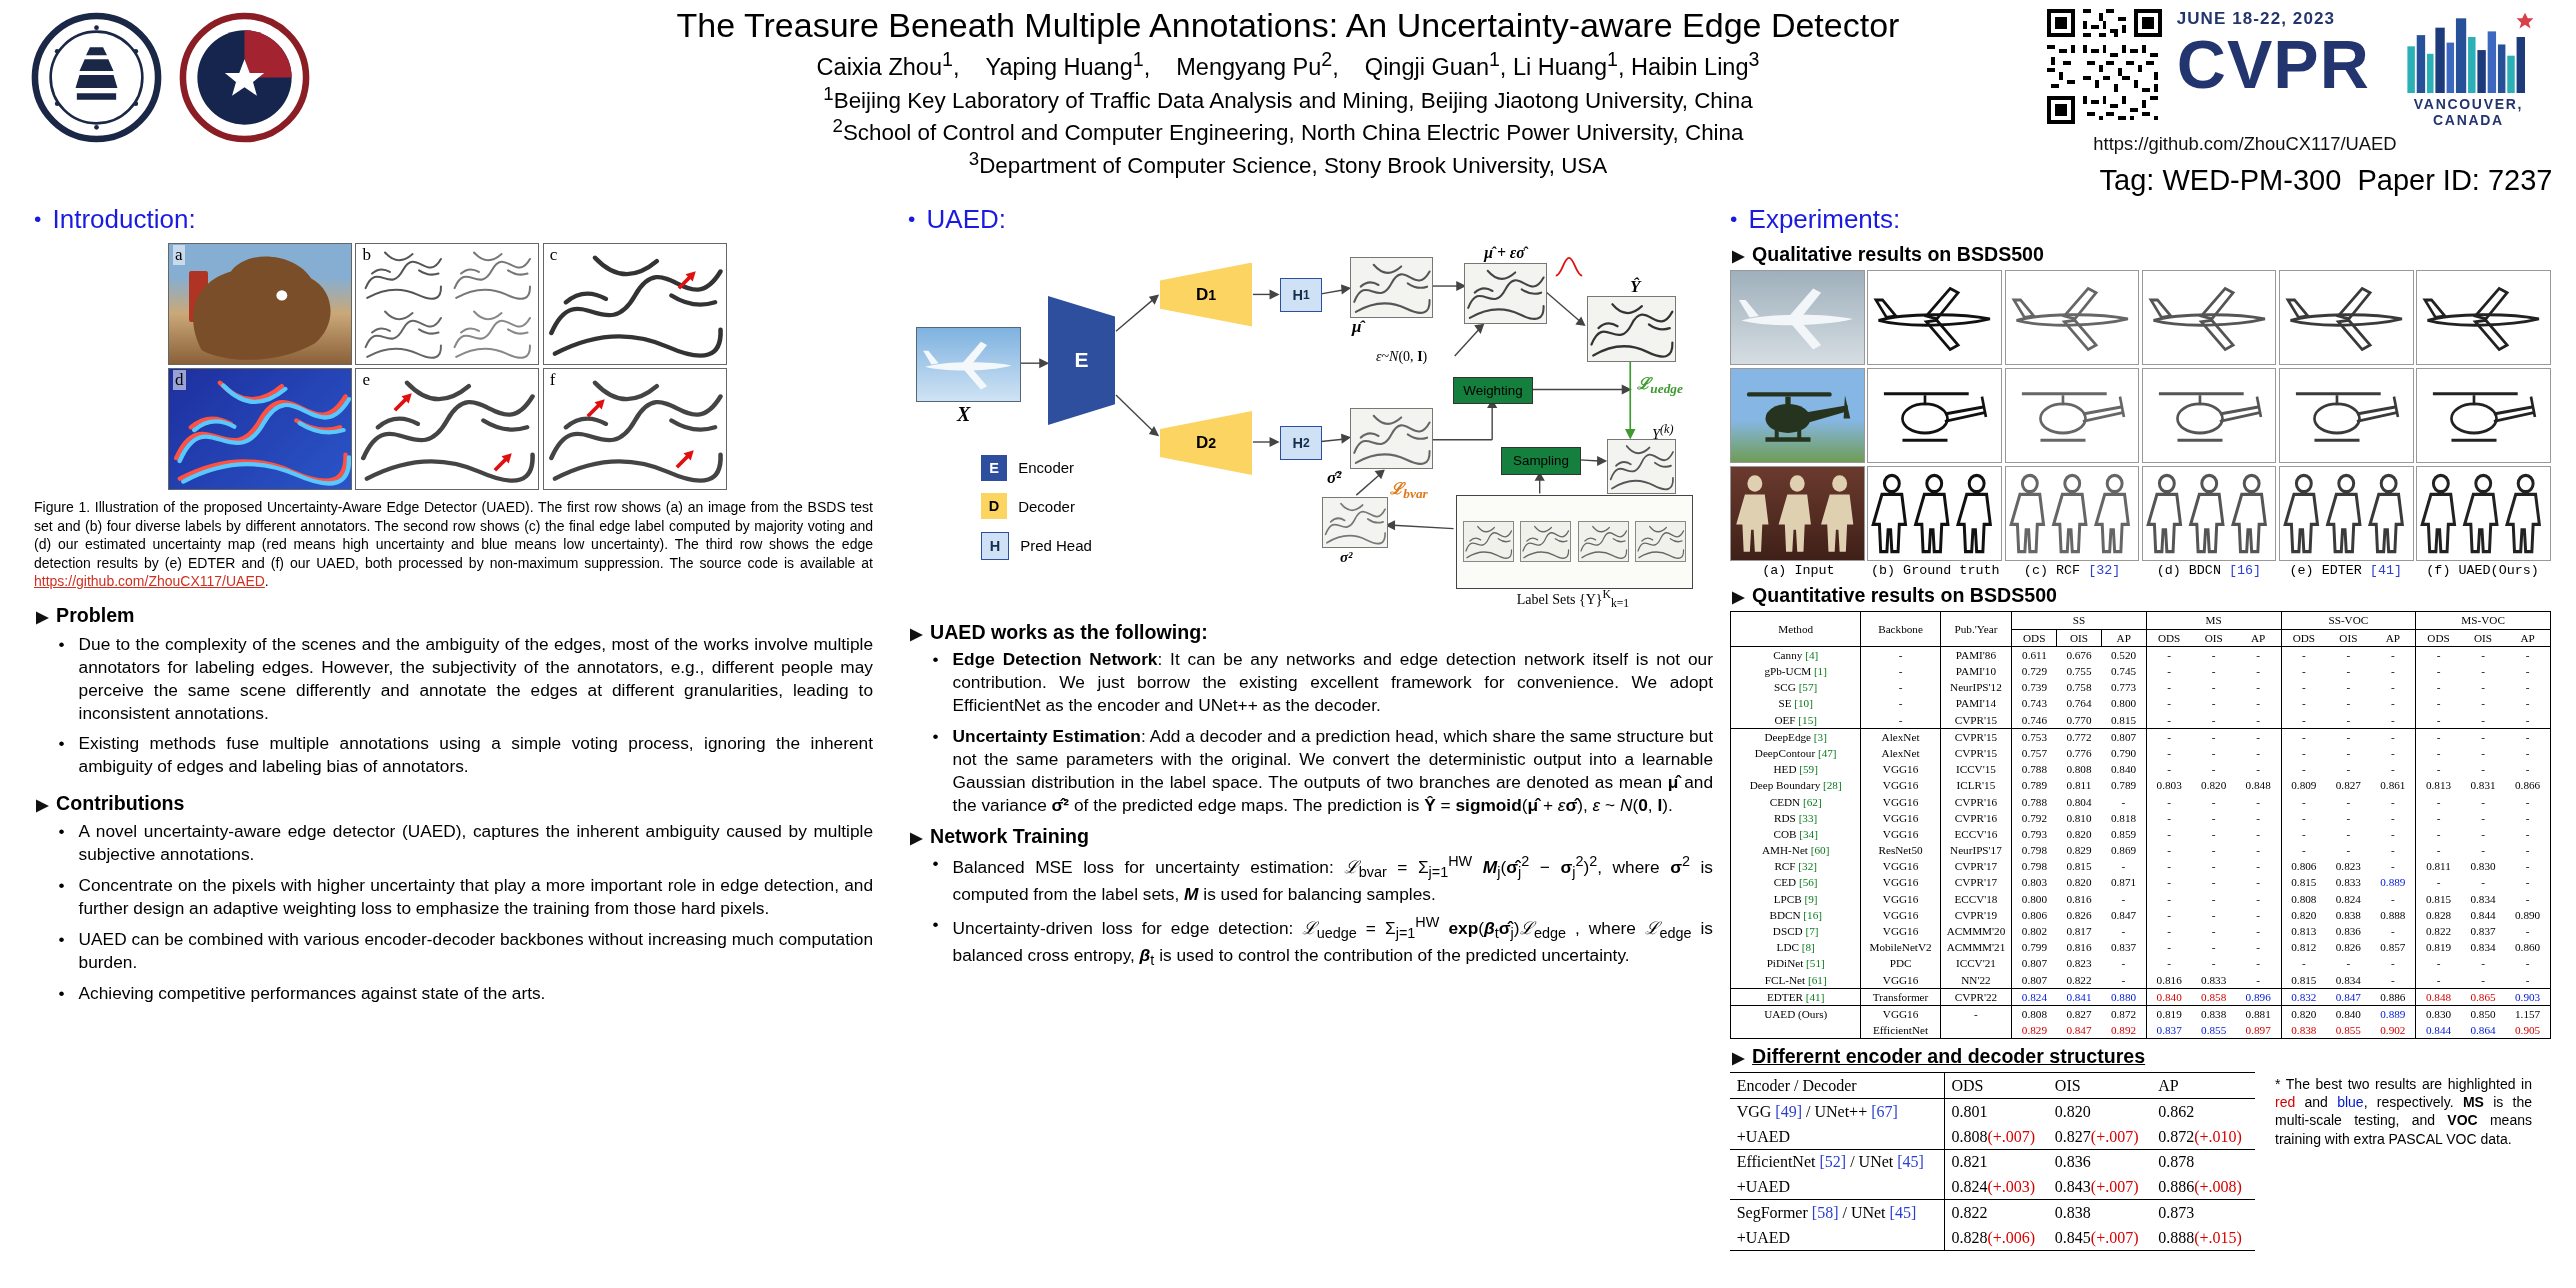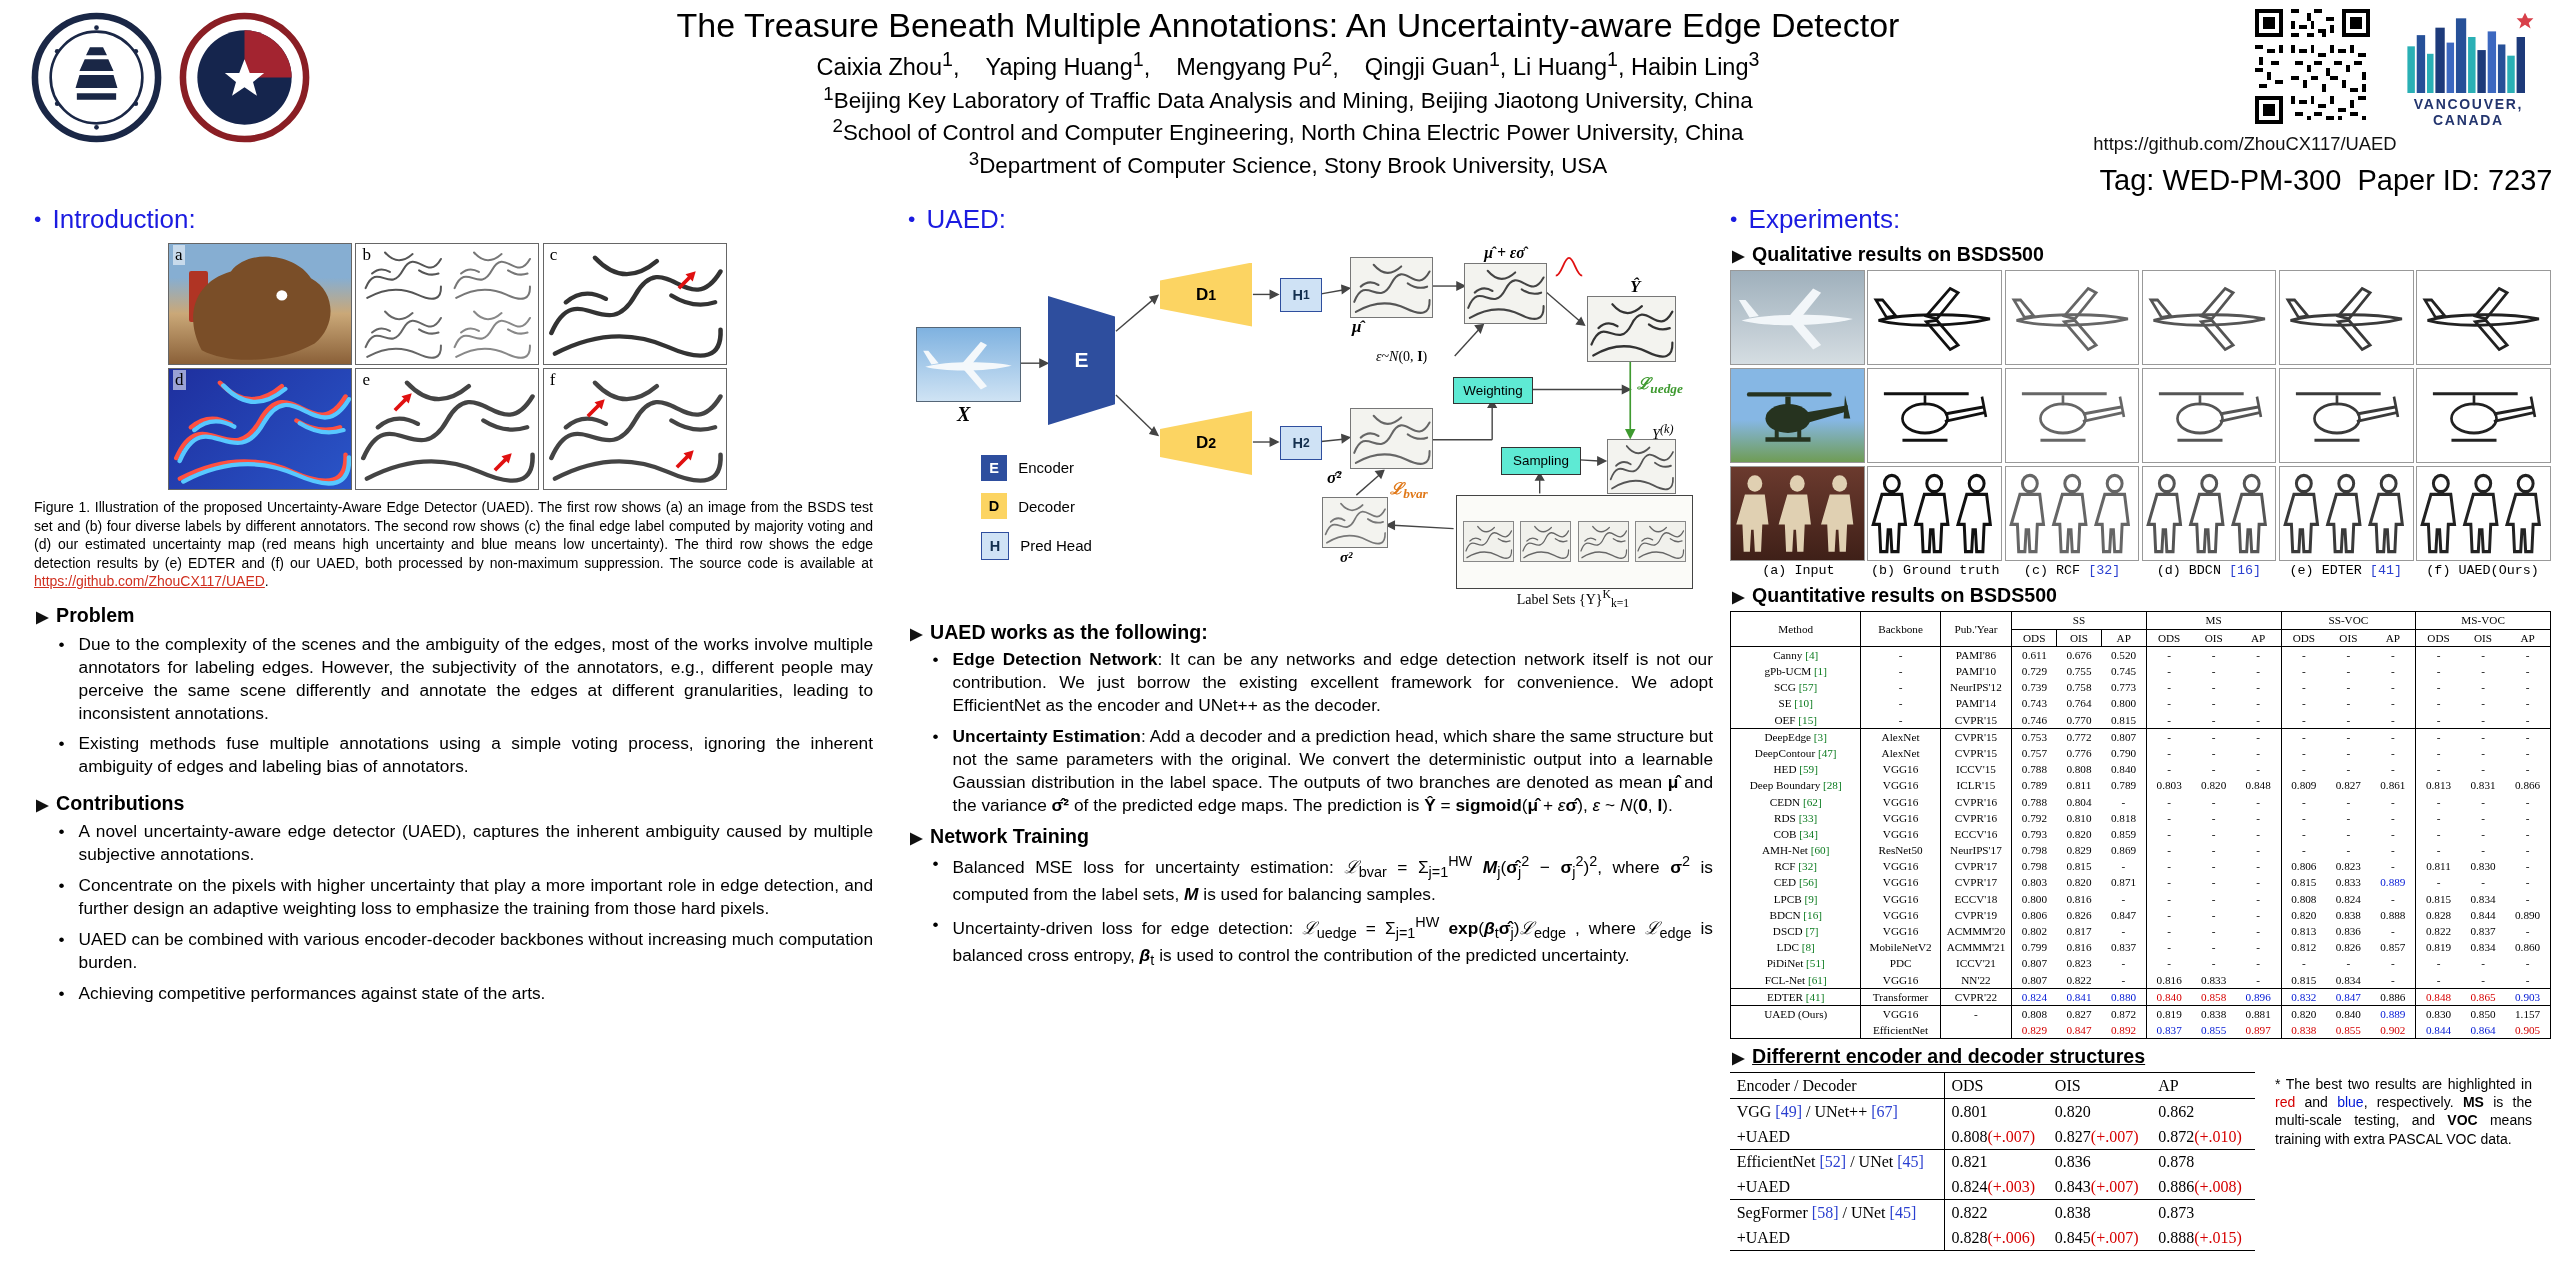--- a/index.html
+++ b/index.html
@@ -80,21 +80,21 @@
   #lmu{left:444px;top:74px;font-weight:bold;}
   #lsig{left:419px;top:225px;font-weight:bold;}
   #lme{left:556px;top:0.6px;width:81px;text-align:center;font-size:15.7px;font-weight:bold;}
   #ly{left:722px;top:34px;font-weight:bold;}
   #lyk{left:744px;top:179px;font-size:14.5px;}
   #lsig2{left:432px;top:306px;font-size:15px;font-weight:bold;}
   #leps{left:468px;top:106px;font-size:14px;font-style:normal;}
   #llb{left:482px;top:234px;color:#e07818;font-size:16px;font-weight:bold;}
   #llu{left:729px;top:129px;color:#3f9a30;font-size:16px;font-weight:bold;}
   #llset{left:553px;top:345px;width:224px;text-align:center;font-size:14px;font-style:normal;}
-  .wbox{background:#5eead4;border:1.1px solid #333;display:flex;align-items:center;justify-content:center;font-size:13.4px;}
+  .wbox{background:#15803d;border:1.1px solid #333;display:flex;align-items:center;justify-content:center;font-size:13.4px;}
   #wbox{left:545px;top:134px;width:78px;height:24.6px;}
   #sbox{left:593px;top:204px;width:78px;height:26px;}
   #rcurve{position:absolute;left:643px;top:12.3px;width:36px;height:23.5px;z-index:2;}
   #dlegend{position:absolute;left:73px;top:212px;display:flex;flex-direction:column;gap:12.3px;z-index:2;}
   .lg-row{display:flex;align-items:center;gap:11.2px;font-size:15px;}
   .lg-key{width:26px;height:26px;display:flex;align-items:center;justify-content:center;font-weight:bold;font-size:14.5px;}
   .lg0{background:#2e4e9e;color:#fff;} .lg1{background:#fcd462;} .lg2{background:#cfe2f5;border:1.1px solid #2e4e9e;color:#14304f;}
   
   .qgrid{display:grid;grid-template-columns:repeat(6,1fr);gap:2.8px;width:821px;}
   .qcell{height:93px;position:relative;border:0.6px solid #999;overflow:hidden;}
@@ -326,20 +326,24 @@
               <rect x="10" y="26" width="2" height="1"></rect>
             <rect x="13" y="27" width="1" height="1"></rect>
               <rect x="15" y="26" width="2" height="1"></rect>
               <rect x="18" y="27" width="2" height="1"></rect>
             <rect x="21" y="27" width="1" height="1"></rect>
               <rect x="24" y="26" width="2" height="1"></rect>
               <rect x="27" y="27" width="1" height="1"></rect>
           </g>
         </svg>
       </div>
+      <div class="cvpr-col">
+        <div class="cvpr-date">JUNE 18-22, 2023</div>
+        <div class="cvpr-name">CVPR</div>
+      </div>
       <div class="sky-col">
         <svg viewBox="0 0 140 90" width="168" height="84">
           <rect x="4" y="40" width="8" height="50" fill="#2ab0b5"></rect>
           <rect x="14" y="28" width="9" height="62" fill="#265098"></rect>
           <rect x="25" y="48" width="7" height="42" fill="#2ab0b5"></rect>
           <rect x="34" y="20" width="10" height="70" fill="#1d3a7a"></rect>
           <rect x="46" y="36" width="8" height="54" fill="#3c68c0"></rect>
           <rect x="56" y="10" width="11" height="80" fill="#265098"></rect>
           <rect x="69" y="30" width="8" height="60" fill="#2ab0b5"></rect>
           <rect x="79" y="44" width="9" height="46" fill="#1d3a7a"></rect>

